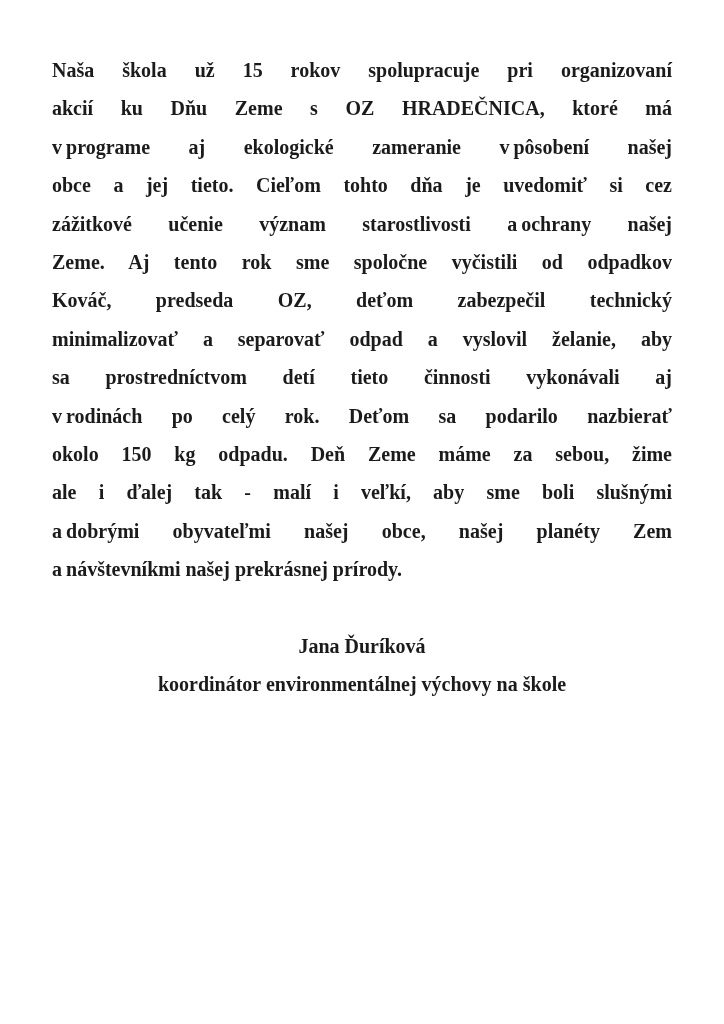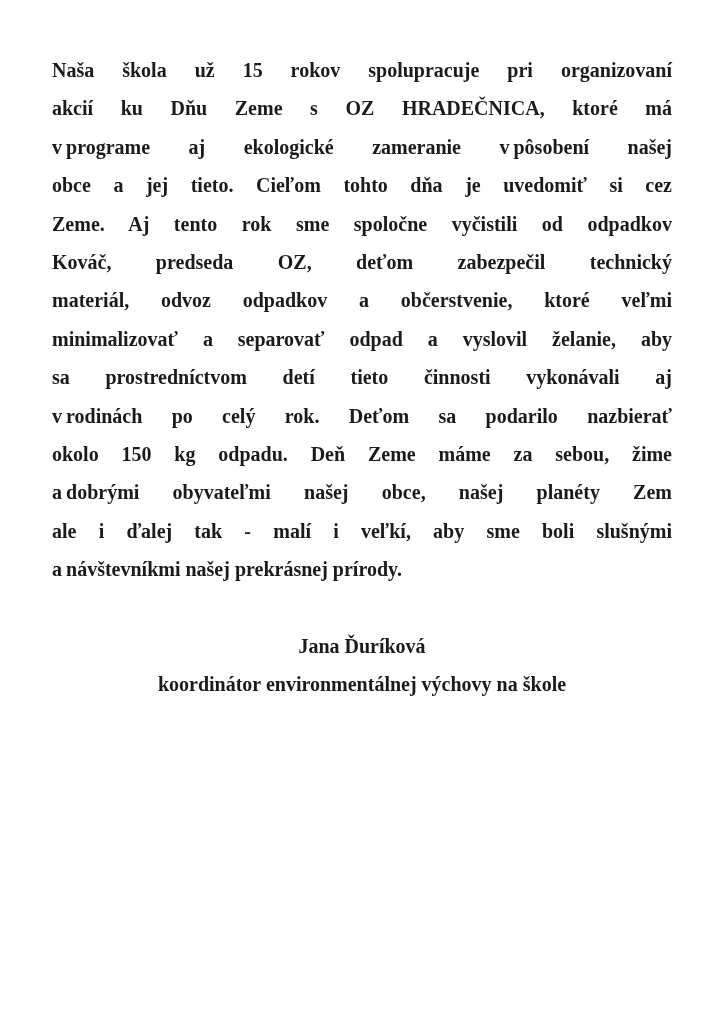--- a/index.html
+++ b/index.html
@@ -43,29 +43,29 @@
 <body>
 
 <div class="page">
   <div class="content">
 
     <div class="paragraph">
       <div class="line just">Naša škola už 15 rokov spolupracuje pri organizovaní</div>
       <div class="line just">akcií ku Dňu Zeme s OZ HRADEČNICA, ktoré má</div>
       <div class="line just">v programe aj ekologické zameranie v pôsobení našej</div>
       <div class="line just">obce a jej tieto. Cieľom tohto dňa je uvedomiť si cez</div>
+      <div class="line just">zážitkové učenie význam starostlivosti a ochrany našej</div>
       <div class="line just">Zeme. Aj tento rok sme spoločne vyčistili od odpadkov</div>
       <div class="line just">Kováč, predseda OZ, deťom zabezpečil technický</div>
-      <div class="line just">materiál, odvoz odpadkov a občerstvenie, ktoré veľmi</div>
       <div class="line just">minimalizovať a separovať odpad a vyslovil želanie, aby</div>
       <div class="line just">sa prostredníctvom detí tieto činnosti vykonávali aj</div>
       <div class="line just">v rodinách po celý rok. Deťom sa podarilo nazbierať</div>
       <div class="line just">okolo 150 kg odpadu. Deň Zeme máme za sebou, žime</div>
+      <div class="line just">ale i ďalej tak - malí i veľkí, aby sme boli slušnými</div>
       <div class="line just">a dobrými obyvateľmi našej obce, našej planéty Zem</div>
-      <div class="line just">ale i ďalej tak - malí i veľkí, aby sme boli slušnými</div>
       <div class="line">a návštevníkmi našej prekrásnej prírody.</div>
     </div>
 
     <div class="gap"></div>
 
     <div class="signature">
       <div class="line">Jana Ďuríková</div>
       <div class="line">koordinátor environmentálnej výchovy na škole</div>
     </div>
 

